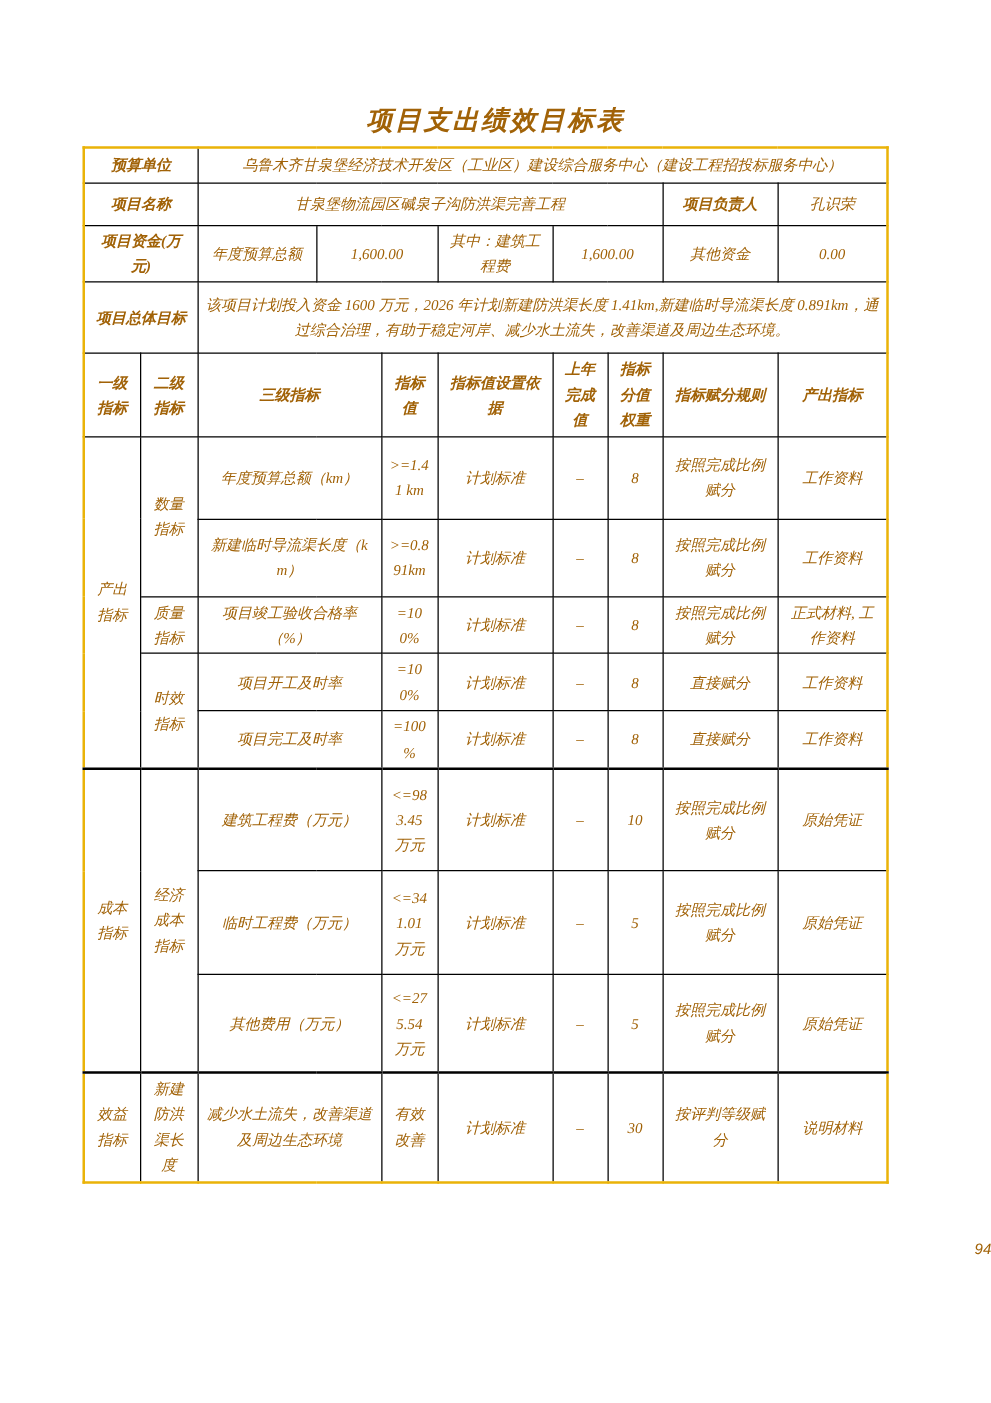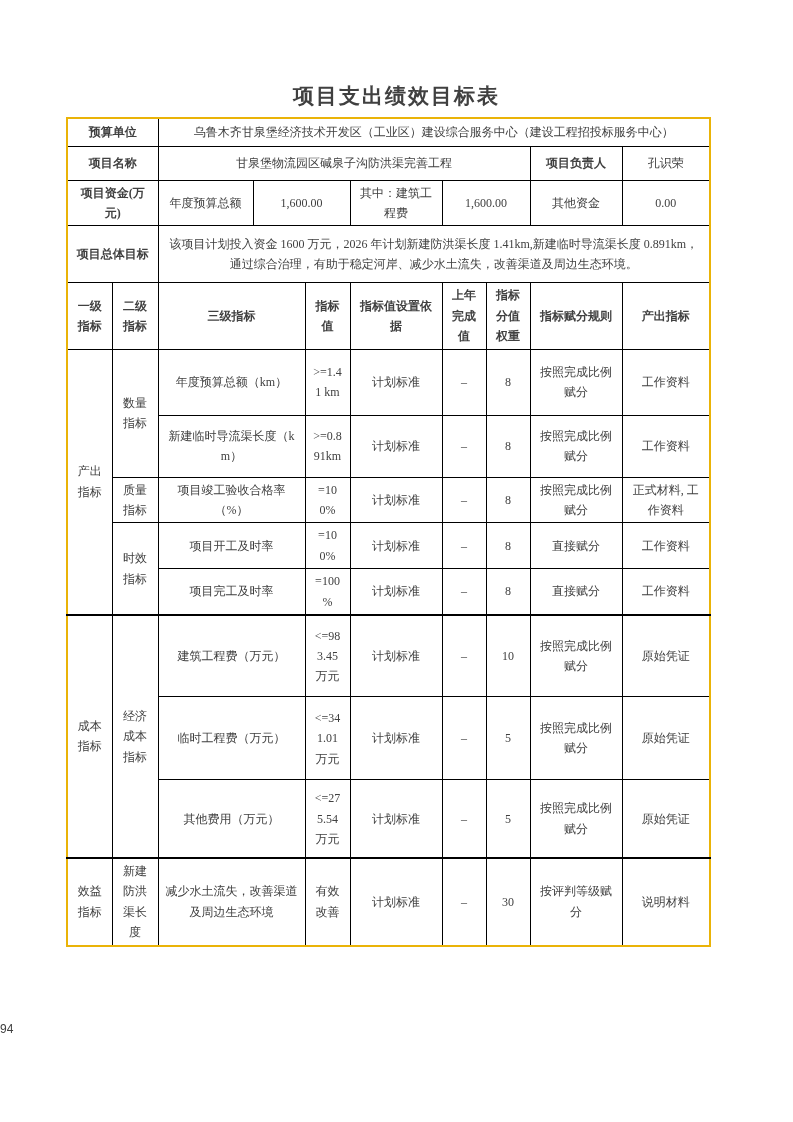--- a/index.html
+++ b/index.html
@@ -1,23 +1,24 @@
 <!DOCTYPE html>
 <html><head>
 <meta charset="utf-8">
 <style>
   html, body { margin: 0; padding: 0; background: #ffffff; }
   .page {
     position: relative;
     width: 793px;
     height: 1122px;
     background: #ffffff;
-    color: #404040;
+    color: #a16207;
     font-family: "Liberation Serif", "DejaVu Serif", serif;
     overflow: hidden;
+    font-style: italic;
   }
   .doc-title {
     padding-top: 84px;
     text-align: center;
     font-size: 21px;
     font-weight: bold;
     letter-spacing: 2px;
     line-height: 1.2;
   }
   .doc-subtitle {
@@ -48,24 +49,24 @@
   td.evid { padding: 2px 3px; }
   td.goal-cell {
     text-align: justify;
     padding: 4px 8px;
     line-height: 2.05;
     word-break: break-all;
   }
   tr.sep > td { border-top: 2px solid #000; }
   .page-number {
     position: absolute;
-    top: 1022px;
+    top: 992px;
     left: 0;
     width: 100%;
-    text-align: left;
+    text-align: right;
     font-size: 12px;
     font-family: "Liberation Sans", sans-serif;
   }
 </style>
 </head>
 <body>
 
 <div class="page">
 
   <div class="doc-title">项目支出绩效目标表</div>

